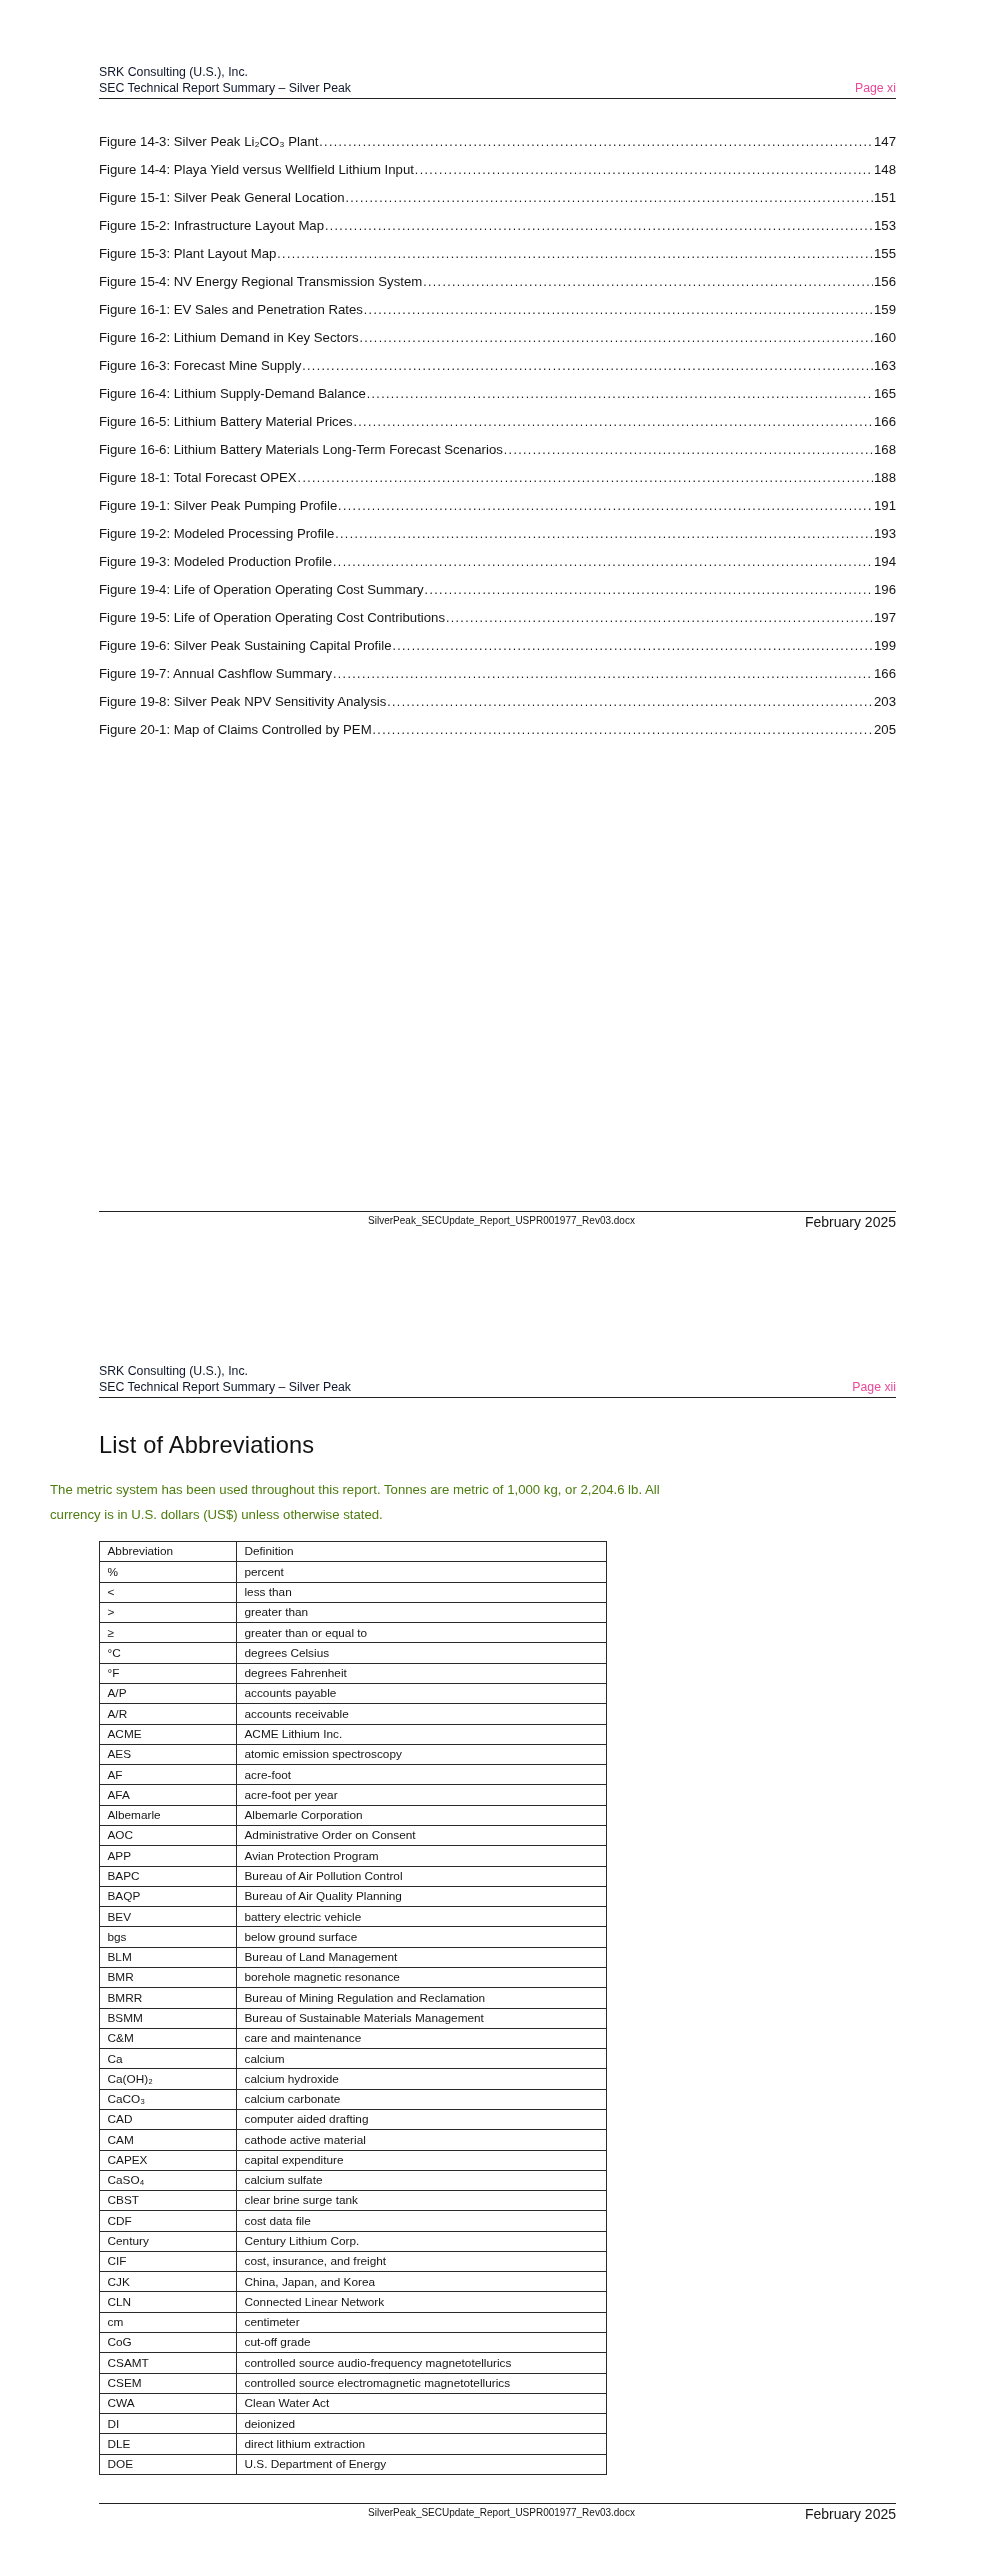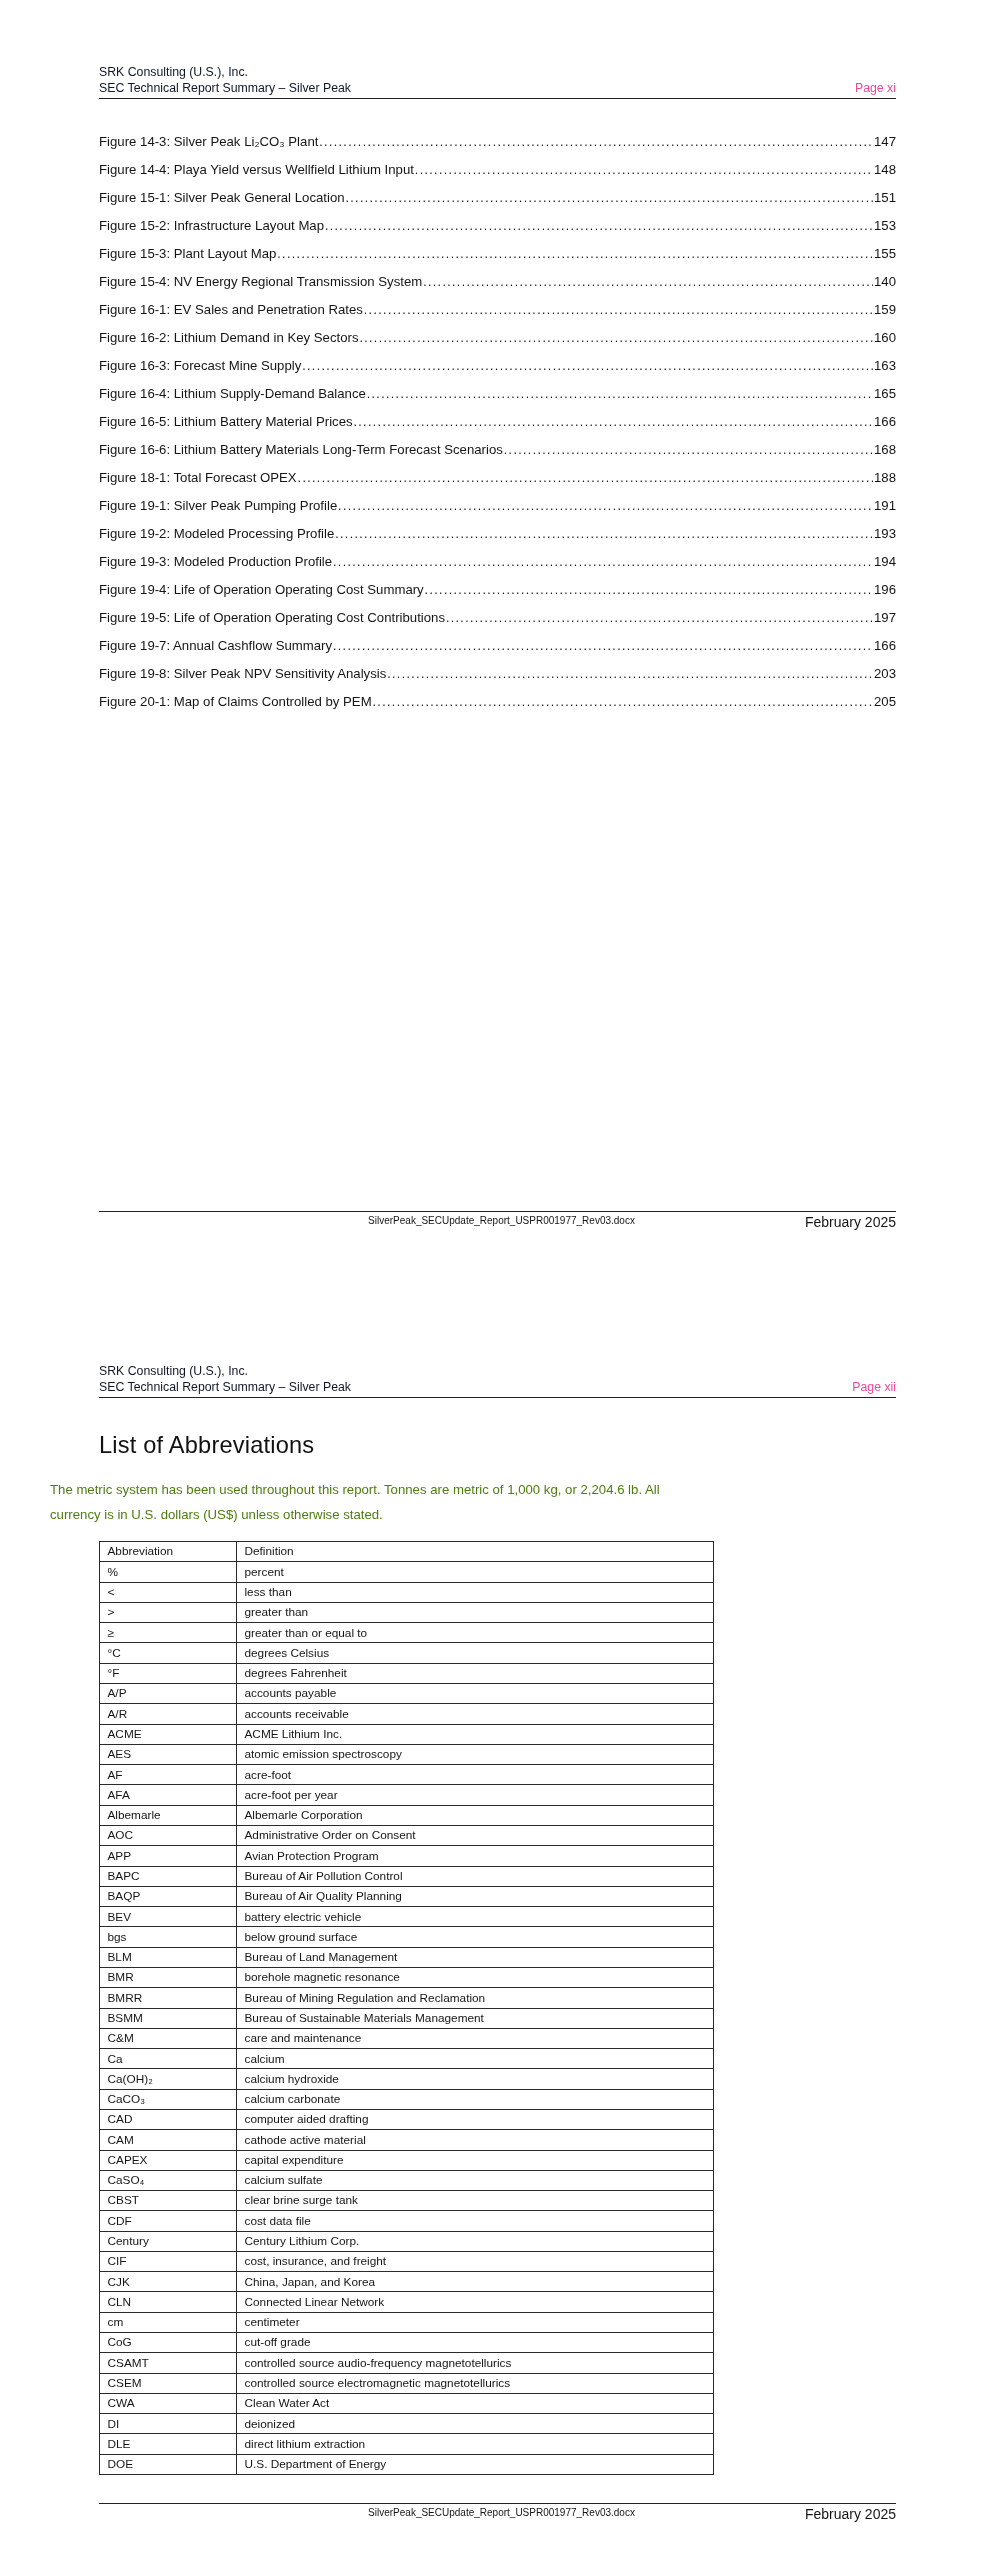--- a/index.html
+++ b/index.html
@@ -92,21 +92,21 @@
   }
   .abbr-intro {
     margin: 18px 99px 0 50px;
     font-size: 13.2px;
     line-height: 25.5px;
     color: #4d7c0f;
   }
   .abbr-table {
     margin: 13.2px 0 0 99px;
     border-collapse: collapse;
-    width: 615px;
+    width: 508px;
     table-layout: fixed;
     border-radius: 16px;
   }
   .abbr-table th, .abbr-table td {
     border: 0.9px solid #2a2a2a;
     font-size: 11.8px;
     font-weight: 400;
     line-height: 15px;
     padding: 2.4px 7.5px 1.9px 7.5px;
     text-align: left;
@@ -157,21 +157,21 @@
 
   <div class="toc-row">
     <span class="toc-label">Figure 15-3: Plant Layout Map </span>
     <span class="toc-dots"></span>
     <span class="toc-page">155</span>
   </div>
 
   <div class="toc-row">
     <span class="toc-label">Figure 15-4: NV Energy Regional Transmission System</span>
     <span class="toc-dots"></span>
-    <span class="toc-page">140</span>
+    <span class="toc-page">156</span>
   </div>
 
   <div class="toc-row">
     <span class="toc-label">Figure 16-1: EV Sales and Penetration Rates </span>
     <span class="toc-dots"></span>
     <span class="toc-page">159</span>
   </div>
 
   <div class="toc-row">
     <span class="toc-label">Figure 16-2: Lithium Demand in Key Sectors</span>
@@ -232,20 +232,25 @@
     <span class="toc-dots"></span>
     <span class="toc-page">196</span>
   </div>
 
   <div class="toc-row">
     <span class="toc-label">Figure 19-5: Life of Operation Operating Cost Contributions </span>
     <span class="toc-dots"></span>
     <span class="toc-page">197</span>
   </div>
 
+  <div class="toc-row">
+    <span class="toc-label">Figure 19-6: Silver Peak Sustaining Capital Profile</span>
+    <span class="toc-dots"></span>
+    <span class="toc-page">199</span>
+  </div>
 
   <div class="toc-row">
     <span class="toc-label">Figure 19-7: Annual Cashflow Summary</span>
     <span class="toc-dots"></span>
     <span class="toc-page">166</span>
   </div>
 
   <div class="toc-row">
     <span class="toc-label">Figure 19-8: Silver Peak NPV Sensitivity Analysis </span>
     <span class="toc-dots"></span>

